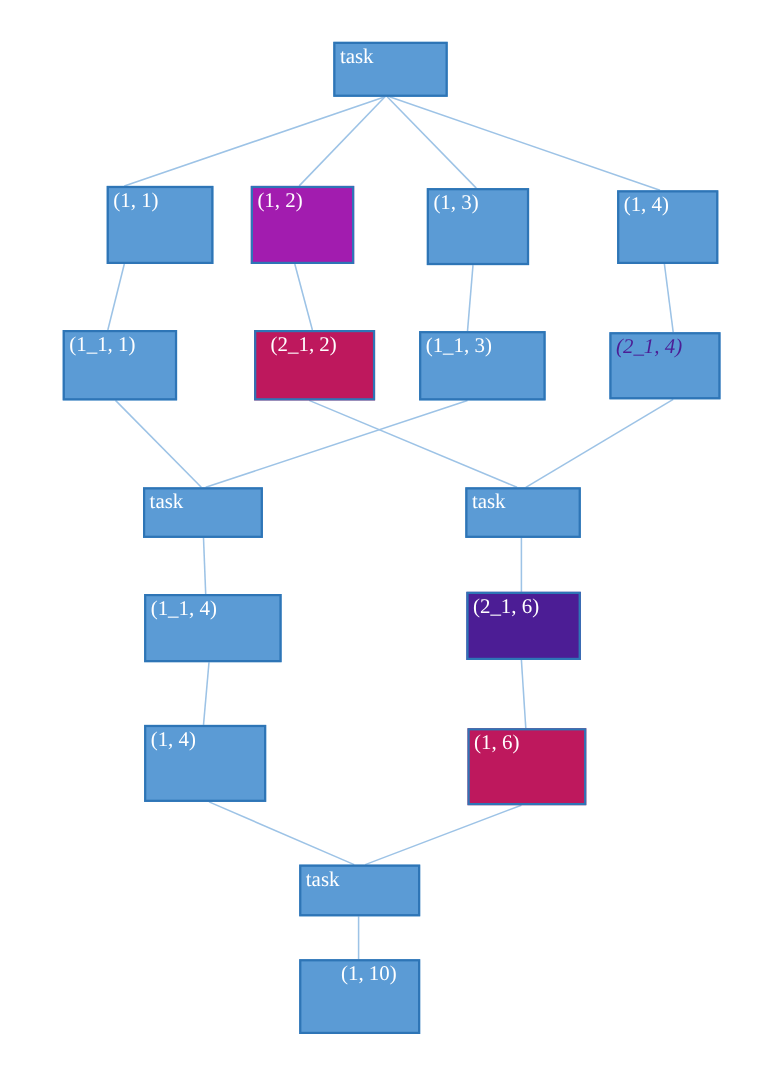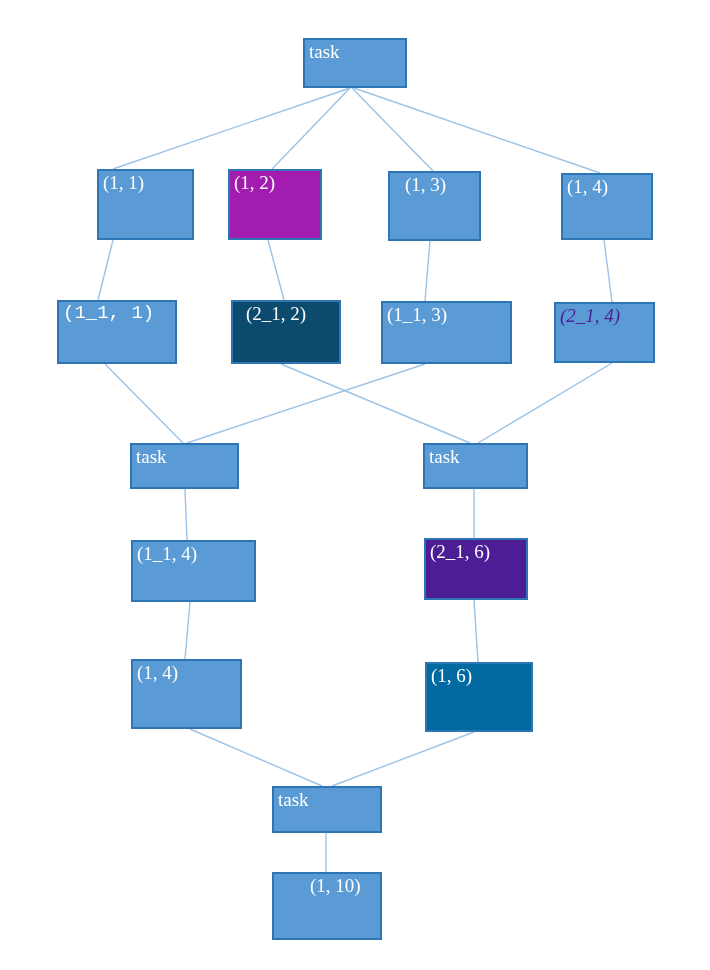--- a/index.html
+++ b/index.html
@@ -70,53 +70,53 @@
       <div class="graph-node" style="left: 303px; top: 38px; width: 104px; height: 50px; background: rgb(91, 155, 213); border-color: rgb(46, 117, 182);">
         <span class="node-label" style="color: rgb(255, 255, 255);">task</span>
       </div>
       <div class="graph-node" style="left: 66px; top: 169px; width: 97px; height: 71px; background: rgb(91, 155, 213); border-color: rgb(46, 117, 182); margin-left: 31px;">
         <span class="node-label" style="color: rgb(255, 255, 255);">(1, 1)</span>
       </div>
       <div class="graph-node" style="left: 228px; top: 169px; width: 94px; height: 71px; background: #a21caf; border-color: rgb(46, 117, 182);">
         <span class="node-label" style="color: rgb(255, 255, 255);">(1, 2)</span>
       </div>
       <div class="graph-node" style="left: 388px; top: 171px; width: 93px; height: 70px; background: rgb(91, 155, 213); border-color: rgb(46, 117, 182);">
-        <span class="node-label" style="color: rgb(255, 255, 255); margin-left: 11px;">(1, 3)</span>
+        <span class="node-label" style="color: rgb(255, 255, 255);">(1, 3)</span>
       </div>
       <div class="graph-node" style="left: 561px; top: 173px; width: 92px; height: 67px; background: rgb(91, 155, 213); border-color: rgb(46, 117, 182);">
         <span class="node-label" style="color: rgb(255, 255, 255);">(1, 4)</span>
       </div>
-      <div class="graph-node" style="left: 57px; top: 300px; width: 120px; height: 64px; background: rgb(91, 155, 213); border-color: rgb(46, 117, 182); font-family: Liberation Mono, monospace;">
+      <div class="graph-node" style="left: 57px; top: 300px; width: 104px; height: 64px; background: rgb(91, 155, 213); border-color: rgb(46, 117, 182);">
         <span class="node-label" style="color: rgb(255, 255, 255);">(1_1, 1)</span>
       </div>
-      <div class="graph-node" style="left: 231px; top: 300px; width: 110px; height: 64px; background: #0c4a6e; border-color: rgb(46, 117, 182); padding-left: 13px;">
+      <div class="graph-node" style="left: 231px; top: 300px; width: 110px; height: 64px; background: #be185d; border-color: rgb(46, 117, 182); padding-left: 13px;">
         <span class="node-label" style="color: rgb(255, 255, 255);">(2_1, 2)</span>
       </div>
-      <div class="graph-node" style="left: 381px; top: 301px; width: 131px; height: 63px; background: rgb(91, 155, 213); border-color: rgb(46, 117, 182);">
+      <div class="graph-node" style="left: 381px; top: 301px; width: 115px; height: 63px; background: rgb(91, 155, 213); border-color: rgb(46, 117, 182);">
         <span class="node-label" style="color: rgb(255, 255, 255);">(1_1, 3)</span>
       </div>
       <div class="graph-node" style="left: 554px; top: 302px; width: 101px; height: 61px; background: rgb(91, 155, 213); border-color: rgb(46, 117, 182);">
         <span class="node-label" style="color: #4c1d95; font-style: italic;">(2_1, 4)</span>
       </div>
       <div class="graph-node" style="left: 130px; top: 443px; width: 109px; height: 46px; background: rgb(91, 155, 213); border-color: rgb(46, 117, 182);">
         <span class="node-label" style="color: rgb(255, 255, 255);">task</span>
       </div>
       <div class="graph-node" style="left: 423px; top: 443px; width: 105px; height: 46px; background: rgb(91, 155, 213); border-color: rgb(46, 117, 182);">
         <span class="node-label" style="color: rgb(255, 255, 255);">task</span>
       </div>
       <div class="graph-node" style="left: 131px; top: 540px; width: 125px; height: 62px; background: rgb(91, 155, 213); border-color: rgb(46, 117, 182);">
         <span class="node-label" style="color: rgb(255, 255, 255);">(1_1, 4)</span>
       </div>
       <div class="graph-node" style="left: 424px; top: 538px; width: 104px; height: 62px; background: #4c1d95; border-color: rgb(46, 117, 182);">
         <span class="node-label" style="color: rgb(255, 255, 255);">(2_1, 6)</span>
       </div>
       <div class="graph-node" style="left: 131px; top: 659px; width: 111px; height: 70px; background: rgb(91, 155, 213); border-color: rgb(46, 117, 182);">
         <span class="node-label" style="color: rgb(255, 255, 255);">(1, 4)</span>
       </div>
-      <div class="graph-node" style="left: 425px; top: 662px; width: 108px; height: 70px; background: #0369a1; border-color: rgb(46, 117, 182);">
+      <div class="graph-node" style="left: 425px; top: 662px; width: 108px; height: 70px; background: #be185d; border-color: rgb(46, 117, 182);">
         <span class="node-label" style="color: rgb(255, 255, 255);">(1, 6)</span>
       </div>
       <div class="graph-node" style="left: 272px; top: 786px; width: 110px; height: 47px; background: rgb(91, 155, 213); border-color: rgb(46, 117, 182);">
         <span class="node-label" style="color: rgb(255, 255, 255);">task</span>
       </div>
       <div class="graph-node" style="left: 272px; top: 872px; width: 110px; height: 68px; background: rgb(91, 155, 213); border-color: rgb(46, 117, 182); padding-left: 36px;">
         <span class="node-label" style="color: rgb(255, 255, 255);">(1, 10)</span>
       </div>
     </div>
 </div>

